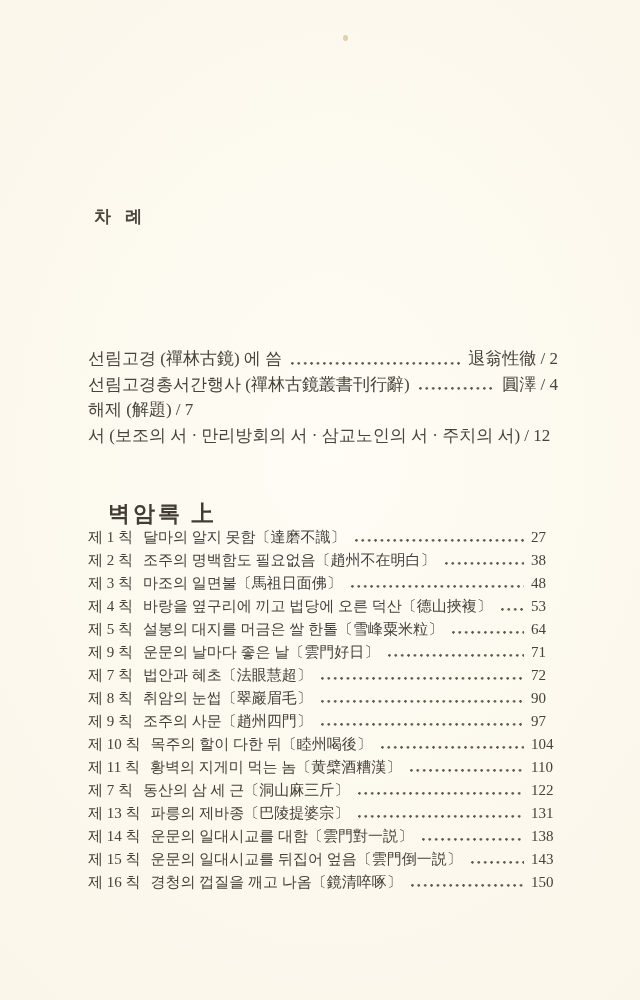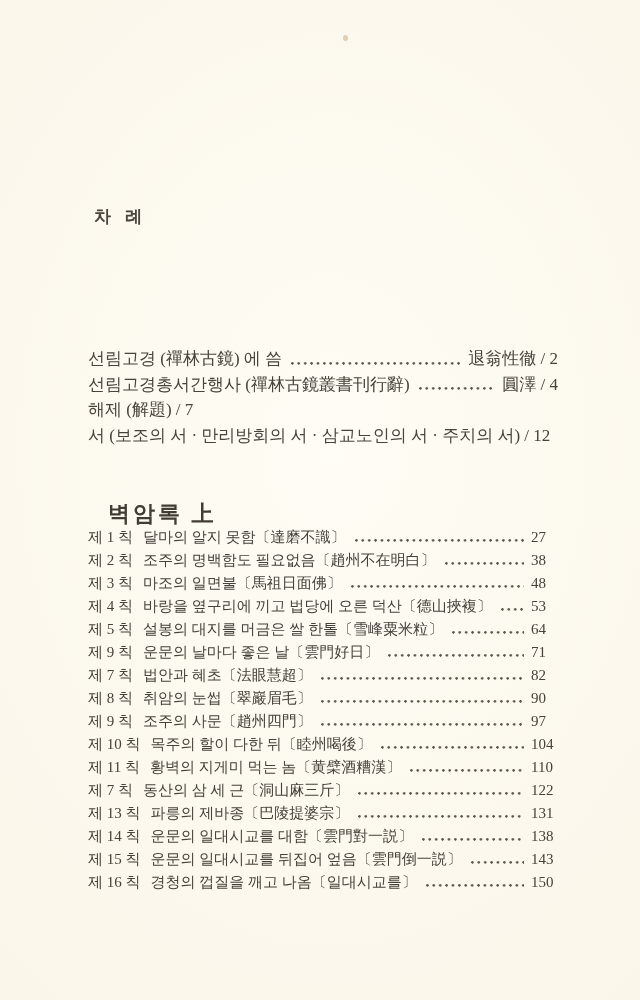--- a/index.html
+++ b/index.html
@@ -187,21 +187,21 @@
         <span class="label">제 9 칙</span>
         <span class="t">운문의 날마다 좋은 날〔雲門好日〕</span>
         <span class="leader"></span>
         <span class="pg">71</span>
       </div>
 
       <div class="ch-row">
         <span class="label">제 7 칙</span>
         <span class="t">법안과 혜초〔法眼慧超〕</span>
         <span class="leader"></span>
-        <span class="pg">82</span>
+        <span class="pg">72</span>
       </div>
 
       <div class="ch-row">
         <span class="label">제 8 칙</span>
         <span class="t">취암의 눈썹〔翠巖眉毛〕</span>
         <span class="leader"></span>
         <span class="pg">90</span>
       </div>
 
       <div class="ch-row">
@@ -248,19 +248,19 @@
 
       <div class="ch-row">
         <span class="label">제 15 칙</span>
         <span class="t">운문의 일대시교를 뒤집어 엎음〔雲門倒一説〕</span>
         <span class="leader"></span>
         <span class="pg">143</span>
       </div>
 
       <div class="ch-row">
         <span class="label">제 16 칙</span>
-        <span class="t">경청의 껍질을 깨고 나옴〔일대시교를〕</span>
+        <span class="t">경청의 껍질을 깨고 나옴〔鏡清啐啄〕</span>
         <span class="leader"></span>
         <span class="pg">150</span>
       </div>
     </section>
 
 </div>
 
 </body></html>

